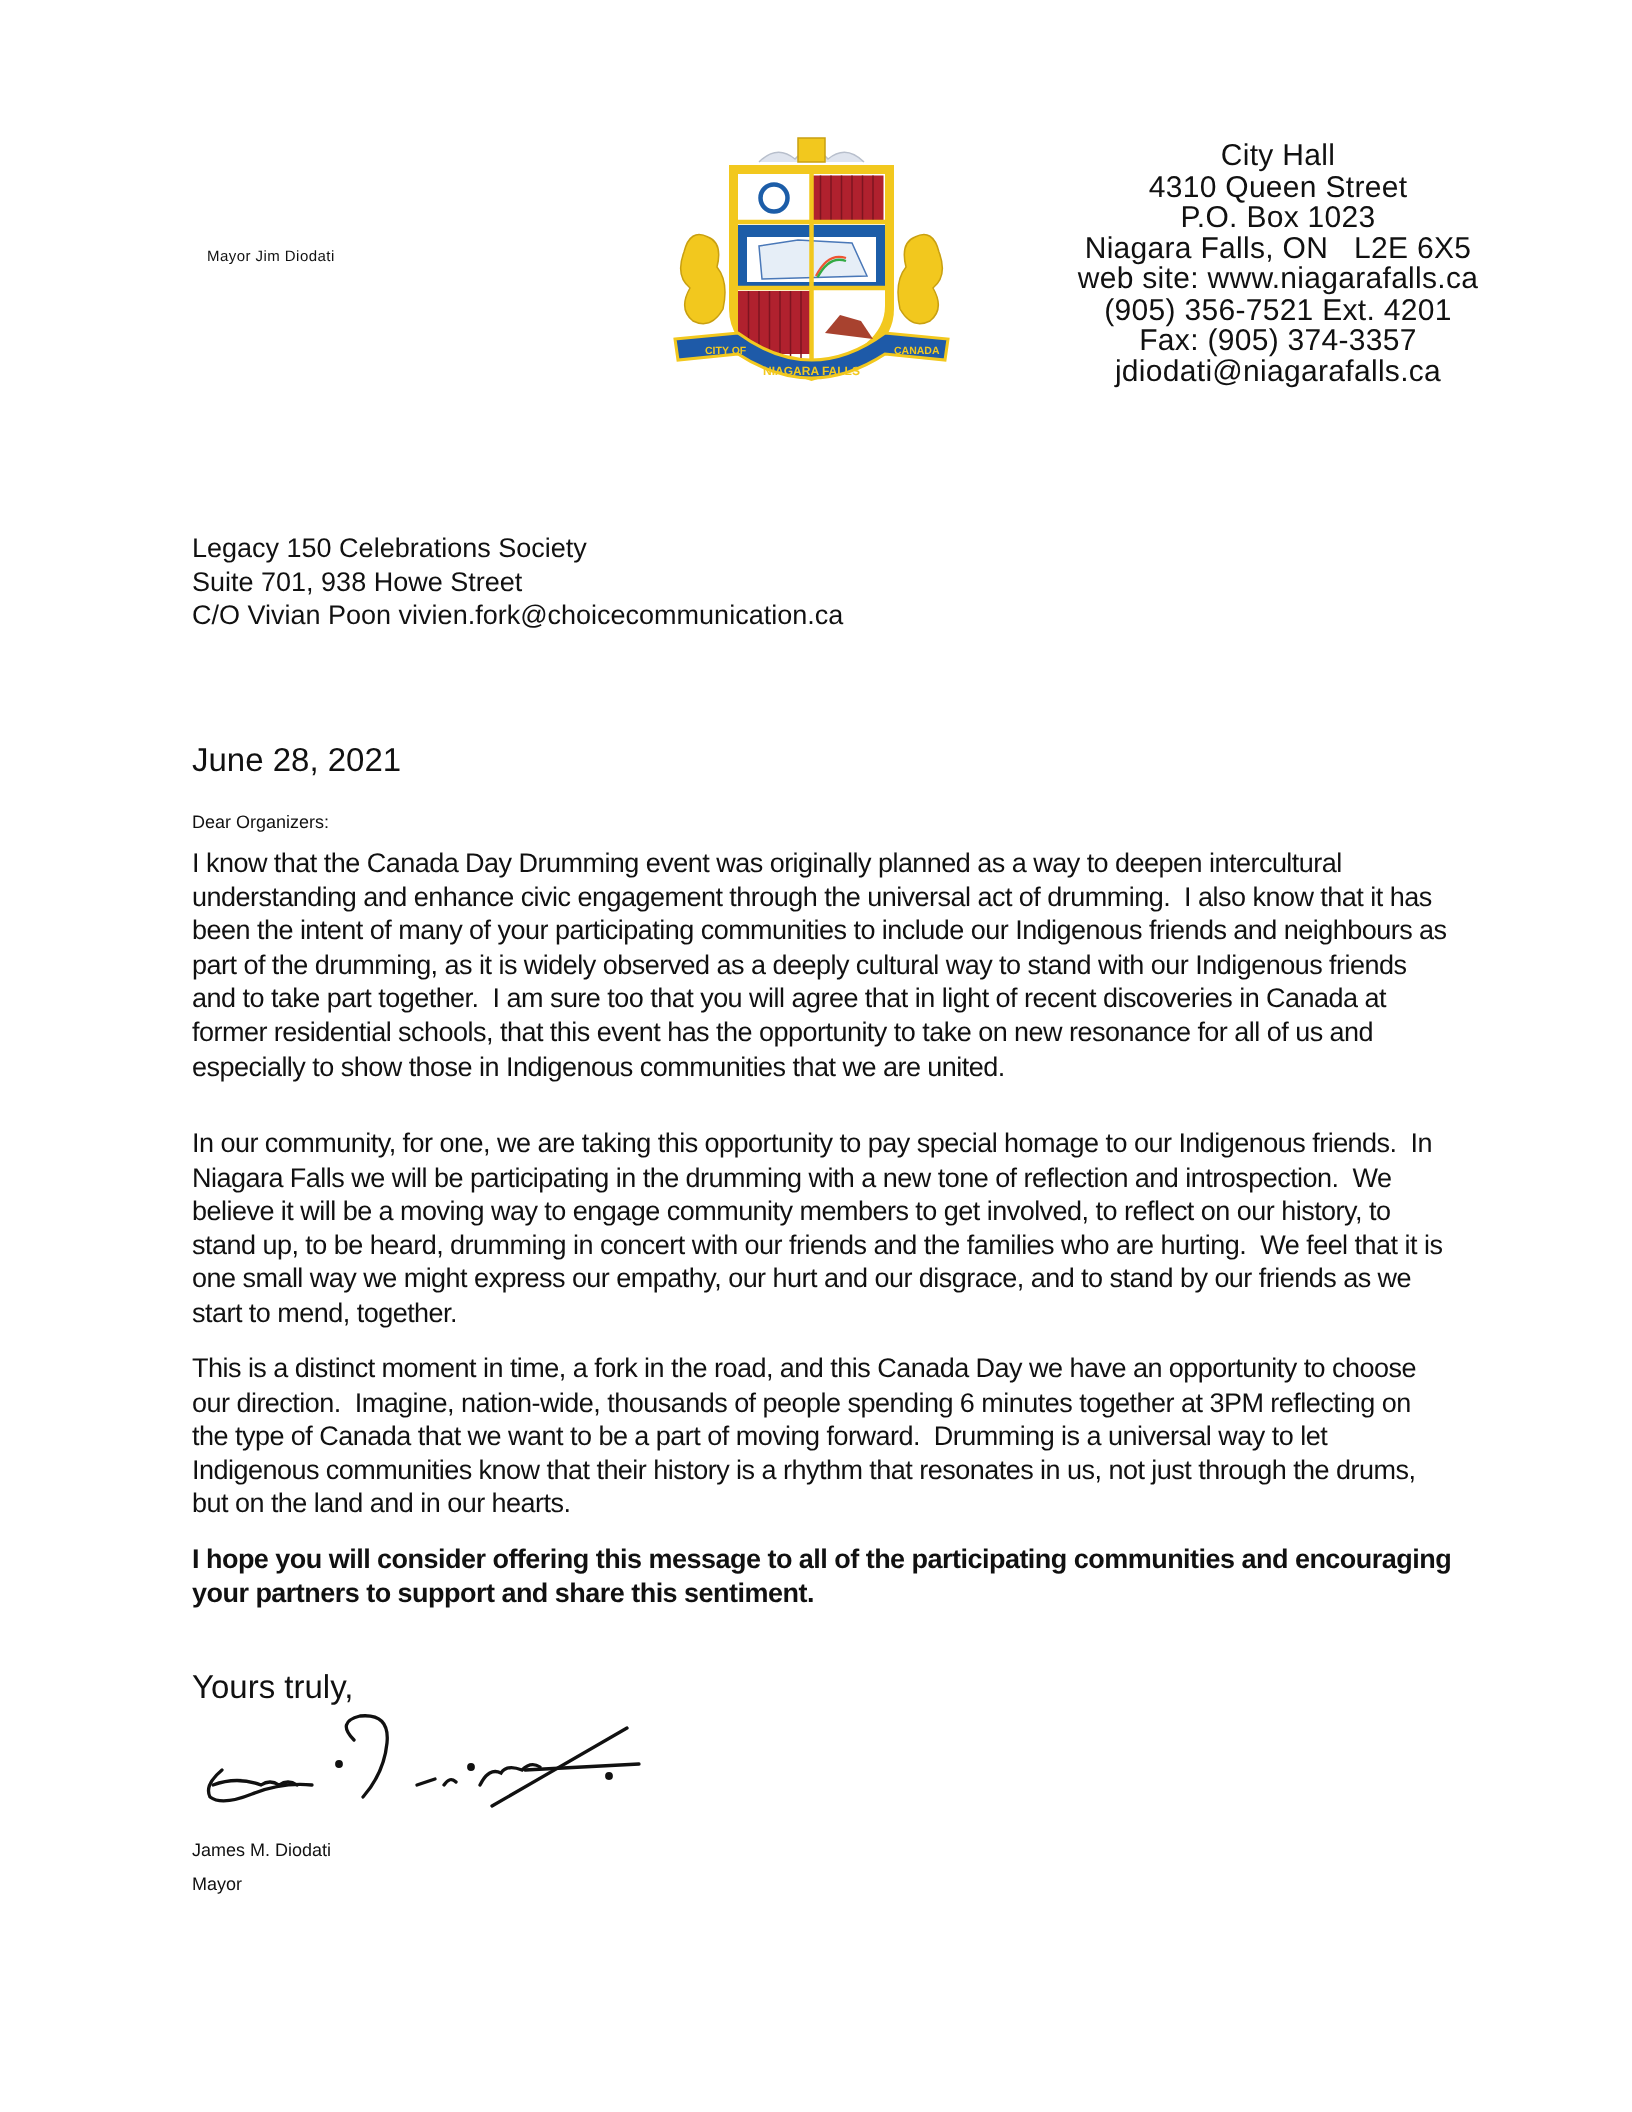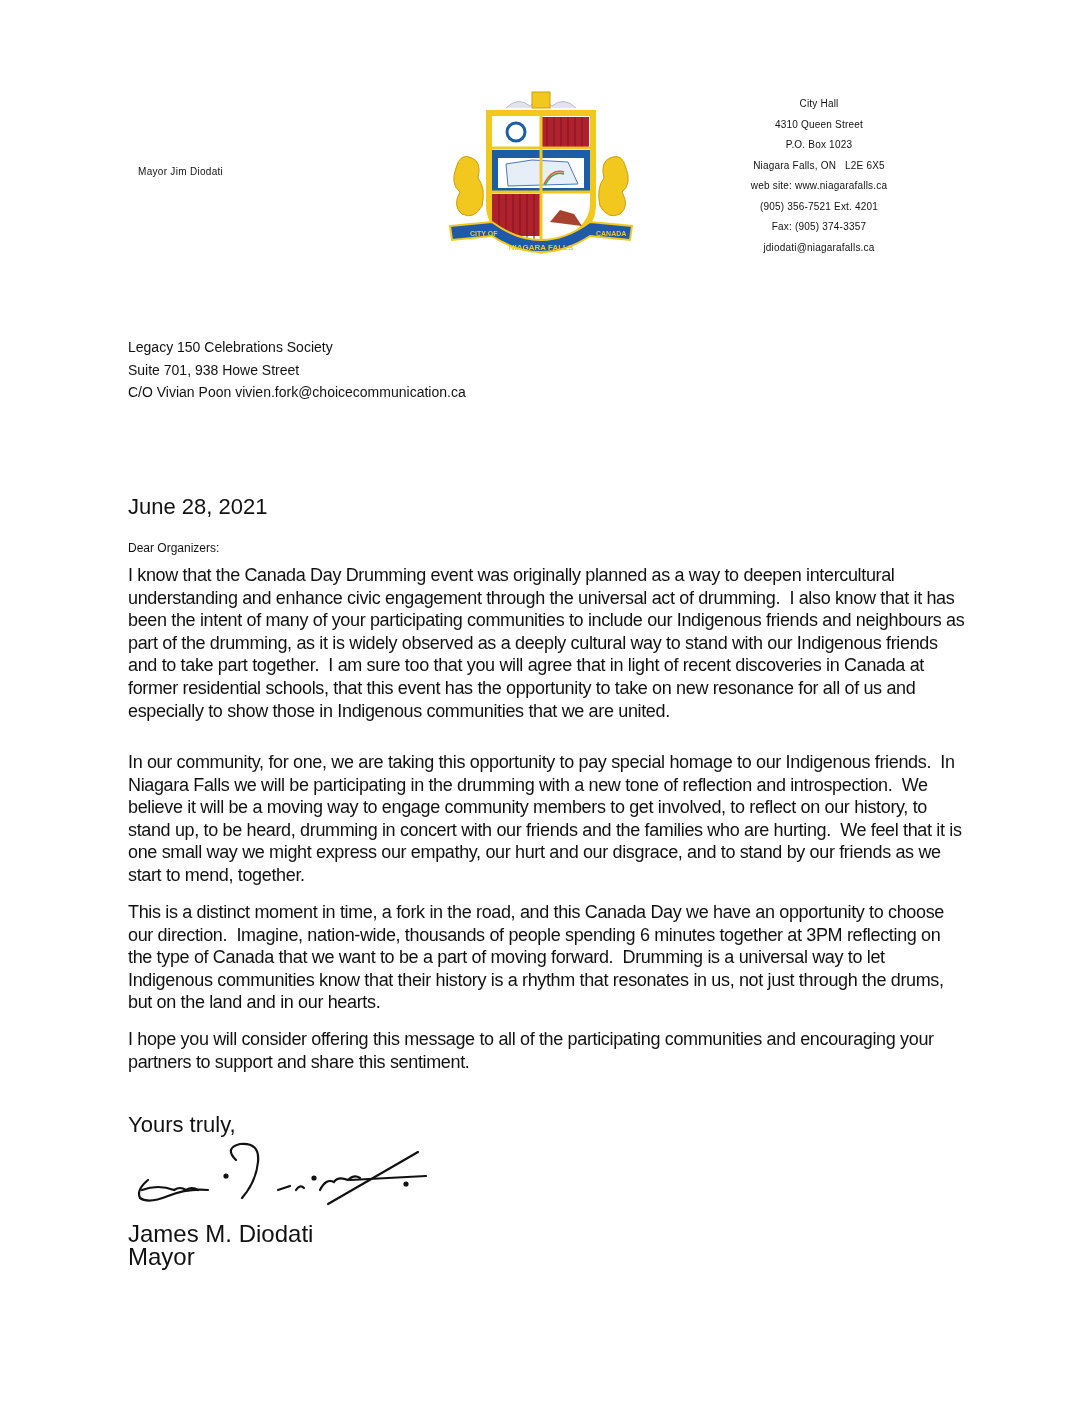--- a/index.html
+++ b/index.html
@@ -1,34 +1,34 @@
 <!DOCTYPE html>
 <html><head>
 <meta charset="utf-8">
 <style>
   html, body { margin: 0; padding: 0; background: #ffffff; }
   body { width: 1088px; height: 1408px; position: relative; overflow: hidden;
          font-family: "Liberation Sans", sans-serif; color: #111; }
   .abs { position: absolute; }
   .mayor-name { left: 138px; top: 166px; font-size: 10px; letter-spacing: 0.3px; }
   .crest { left: 448px; top: 88px; width: 186px; height: 172px; }
-  .contact { left: 679px; top: 94px; width: 280px; text-align: center;
-             font-size: 10px; line-height: 20.5px; letter-spacing: 0.2px; }
+  .contact { left: 712px; top: 94px; width: 280px; text-align: center;
+             font-size: 20px; line-height: 20.5px; letter-spacing: 0.2px; }
   .contact div { white-space: nowrap; }
-  .recipient { left: 128px; top: 336px; font-size: 14px; line-height: 22.5px; }
+  .recipient { left: 128px; top: 354px; font-size: 18px; line-height: 22.5px; }
   .date { left: 128px; top: 466px; font-size: 22px; margin-top: 28px; }
   .salutation { left: 128px; top: 541px; font-size: 12px; }
   .body-text { left: 128px; width: 840px; font-size: 18px; line-height: 22.6px; letter-spacing: -0.35px; }
   .p1 { top: 564px; }
   .p2 { top: 751px; }
   .p3 { top: 901px; }
-  .p4 { top: 1028px; }
+  .p4 { top: 1028px; font-weight: bold; }
   .closing { left: 128px; top: 1112px; font-size: 22px; }
   .signature { left: 128px; top: 1138px; width: 300px; height: 80px; }
-  .signer { left: 128px; top: 1222px; font-size: 24px; line-height: 23px; }
+  .signer { left: 128px; top: 1222px; font-size: 12px; line-height: 23px; }
 </style>
 </head>
 <body>
 
 <div class="abs mayor-name">Mayor Jim Diodati</div>
 
 <div class="abs crest">
   <svg width="186" height="172" viewBox="0 0 186 172">
 
     <path d="M58 20 Q70 8 82 18 Q90 10 93 14 Q96 10 104 18 Q116 8 128 20" fill="#dfe4ee" stroke="#b8bfcc"></path>

